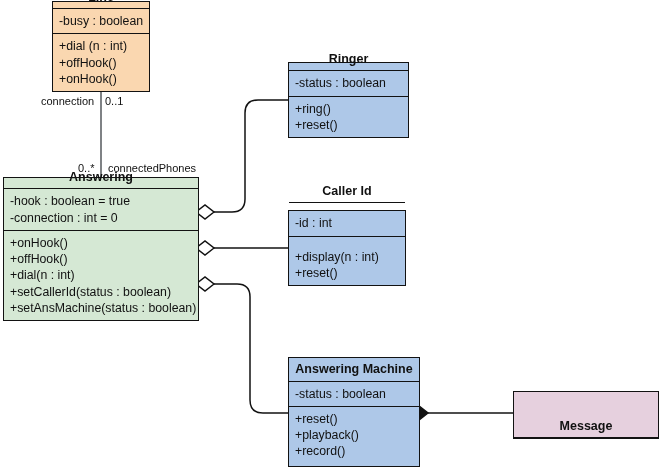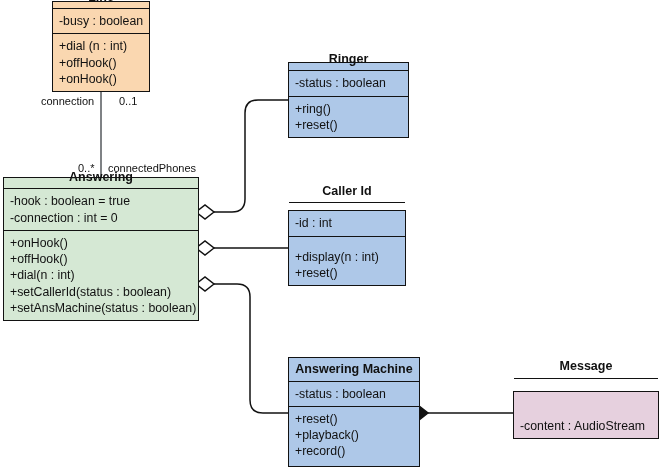--- a/index.html
+++ b/index.html
@@ -75,21 +75,21 @@
 
   
   #class-line        { left: 52px;  top: 1px;   width: 98px;  height: 91px; }
   #class-telephone   { left: 3px;   top: 177px; width: 196px; height: 144px; }
   #class-ringer      { left: 288px; top: 62px;  width: 121px; height: 76px; }
   #class-callerid    { left: 288px; top: 210px; width: 118px; height: 76px; gap: 8px; }
   #class-ansmachine  { left: 288px; top: 357px; width: 132px; height: 110px; }
   #class-message     { left: 513px; top: 391px; width: 146px; height: 48px; }
 
   #lbl-connection       { left: 41px;  top: 96px; }
-  #lbl-line-mult        { left: 119px; top: 96px; }
+  #lbl-line-mult        { left: 105px; top: 96px; }
   #lbl-phone-mult       { left: 78px;  top: 163px; }
   #lbl-connectedphones  { left: 108px; top: 163px; }
 </style>
 </head>
 <body>
 
 <div id="canvas">
 
   <svg id="edge-layer" viewBox="0 0 662 468" width="662" height="468">
 
@@ -164,23 +164,20 @@
     </div>
     <div class="uml-compartment last">
       <span class="uml-line">+reset()</span>
       <span class="uml-line">+playback()</span>
       <span class="uml-line">+record()</span>
     </div>
   </div>
 
   <div class="uml-class" id="class-message" style="background:#E6D0DE;gap:35px;">
     <div class="uml-title">Message</div>
-    <div class="uml-compartment last">
-      <span class="uml-line">-content : AudioStream</span>
-    </div>
   </div>
 
   <span class="edge-label" id="lbl-connection">connection</span>
   <span class="edge-label" id="lbl-line-mult">0..1</span>
   <span class="edge-label" id="lbl-phone-mult">0..*</span>
   <span class="edge-label" id="lbl-connectedphones">connectedPhones</span>
 
 </div>
 
 </body></html>

